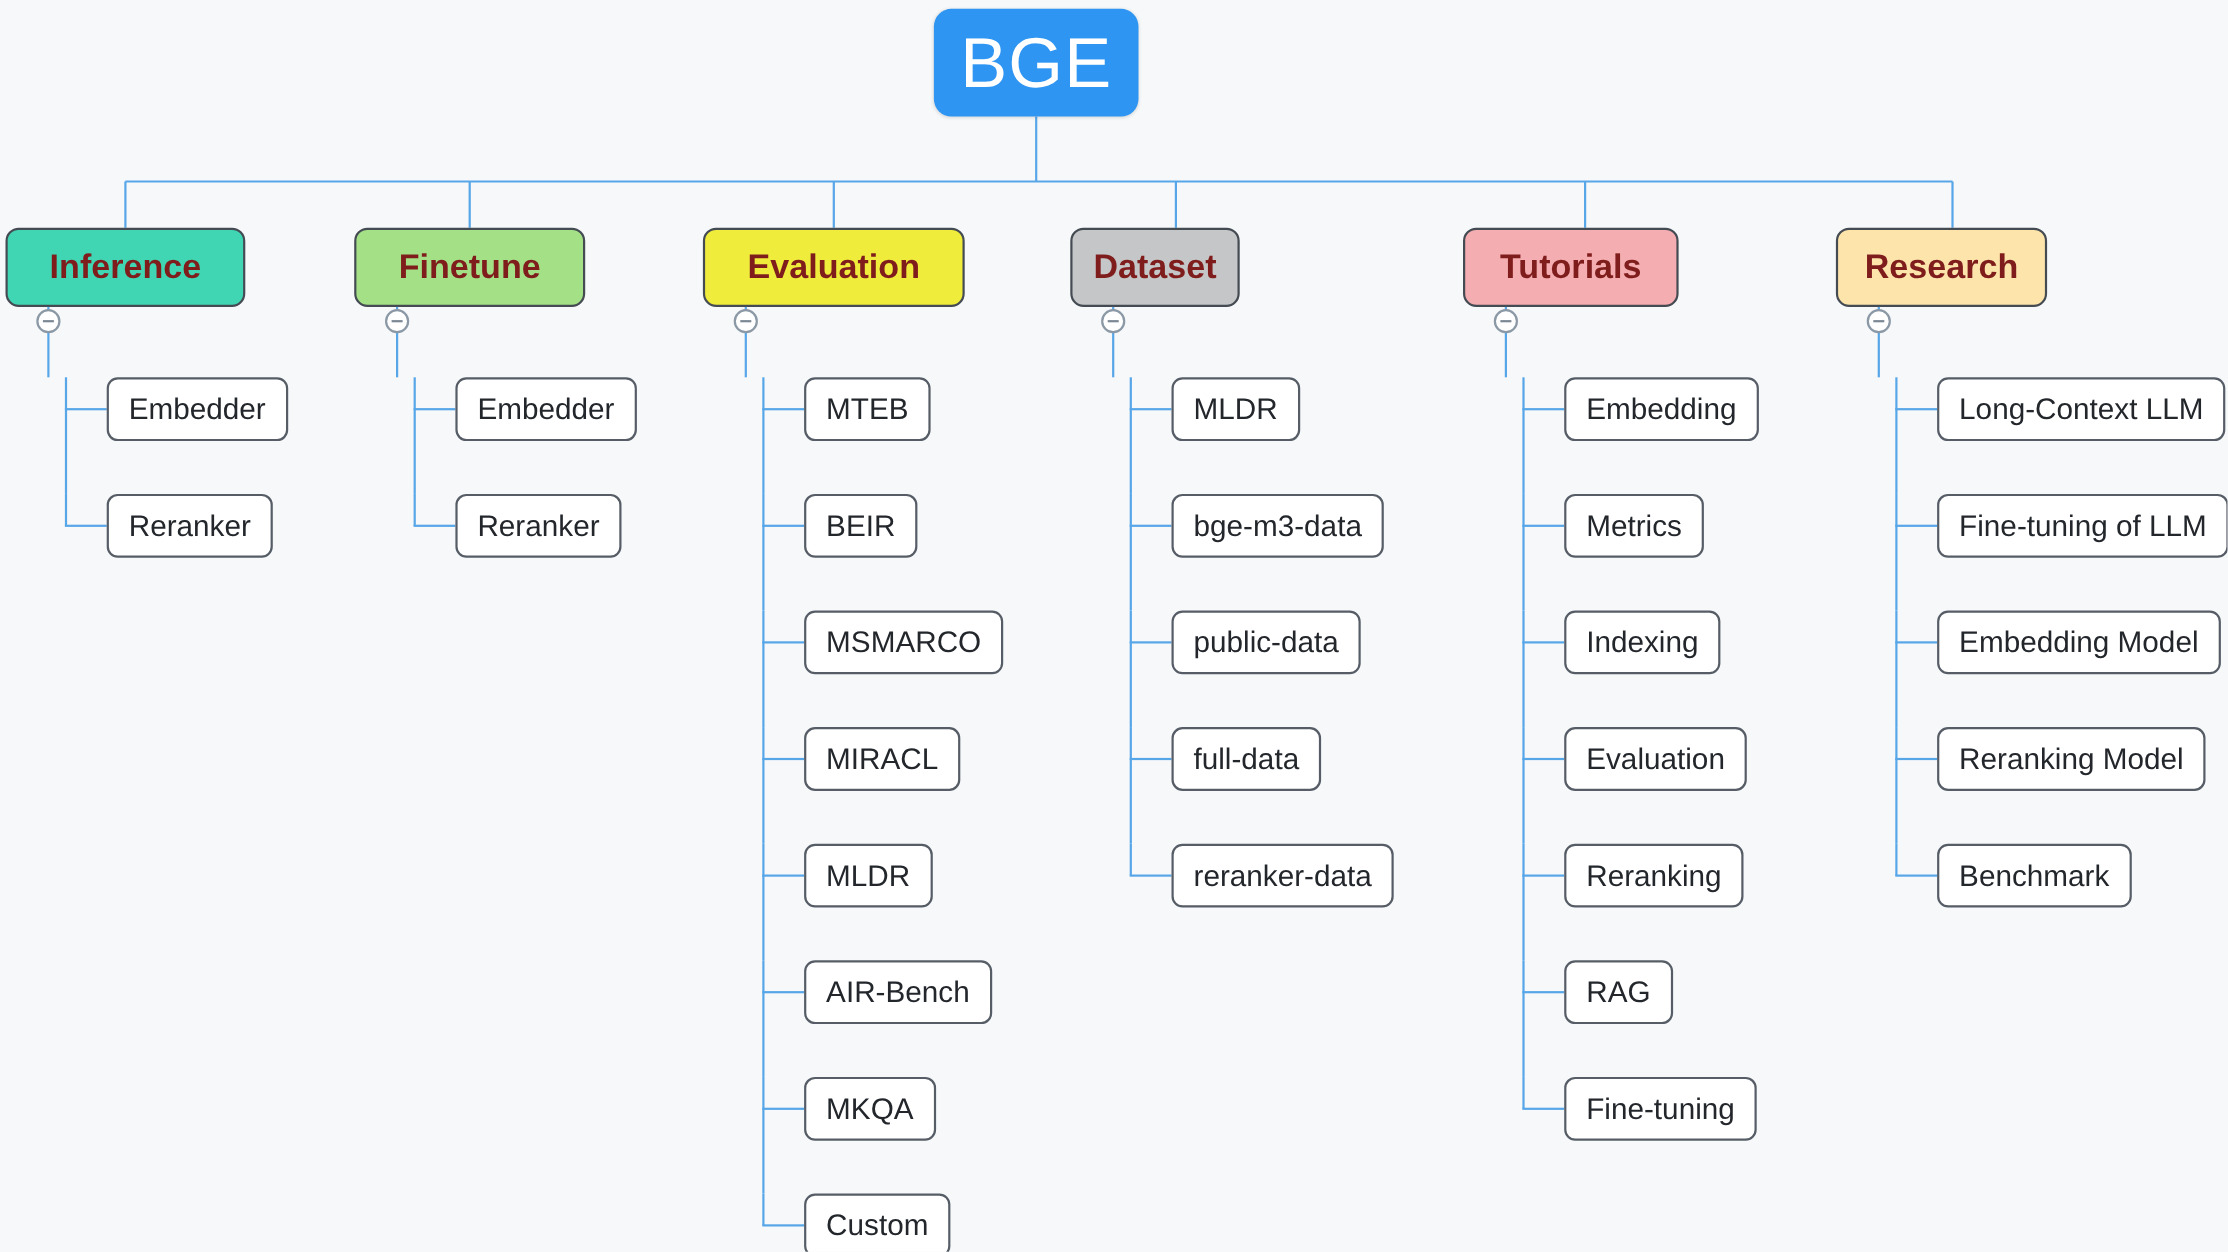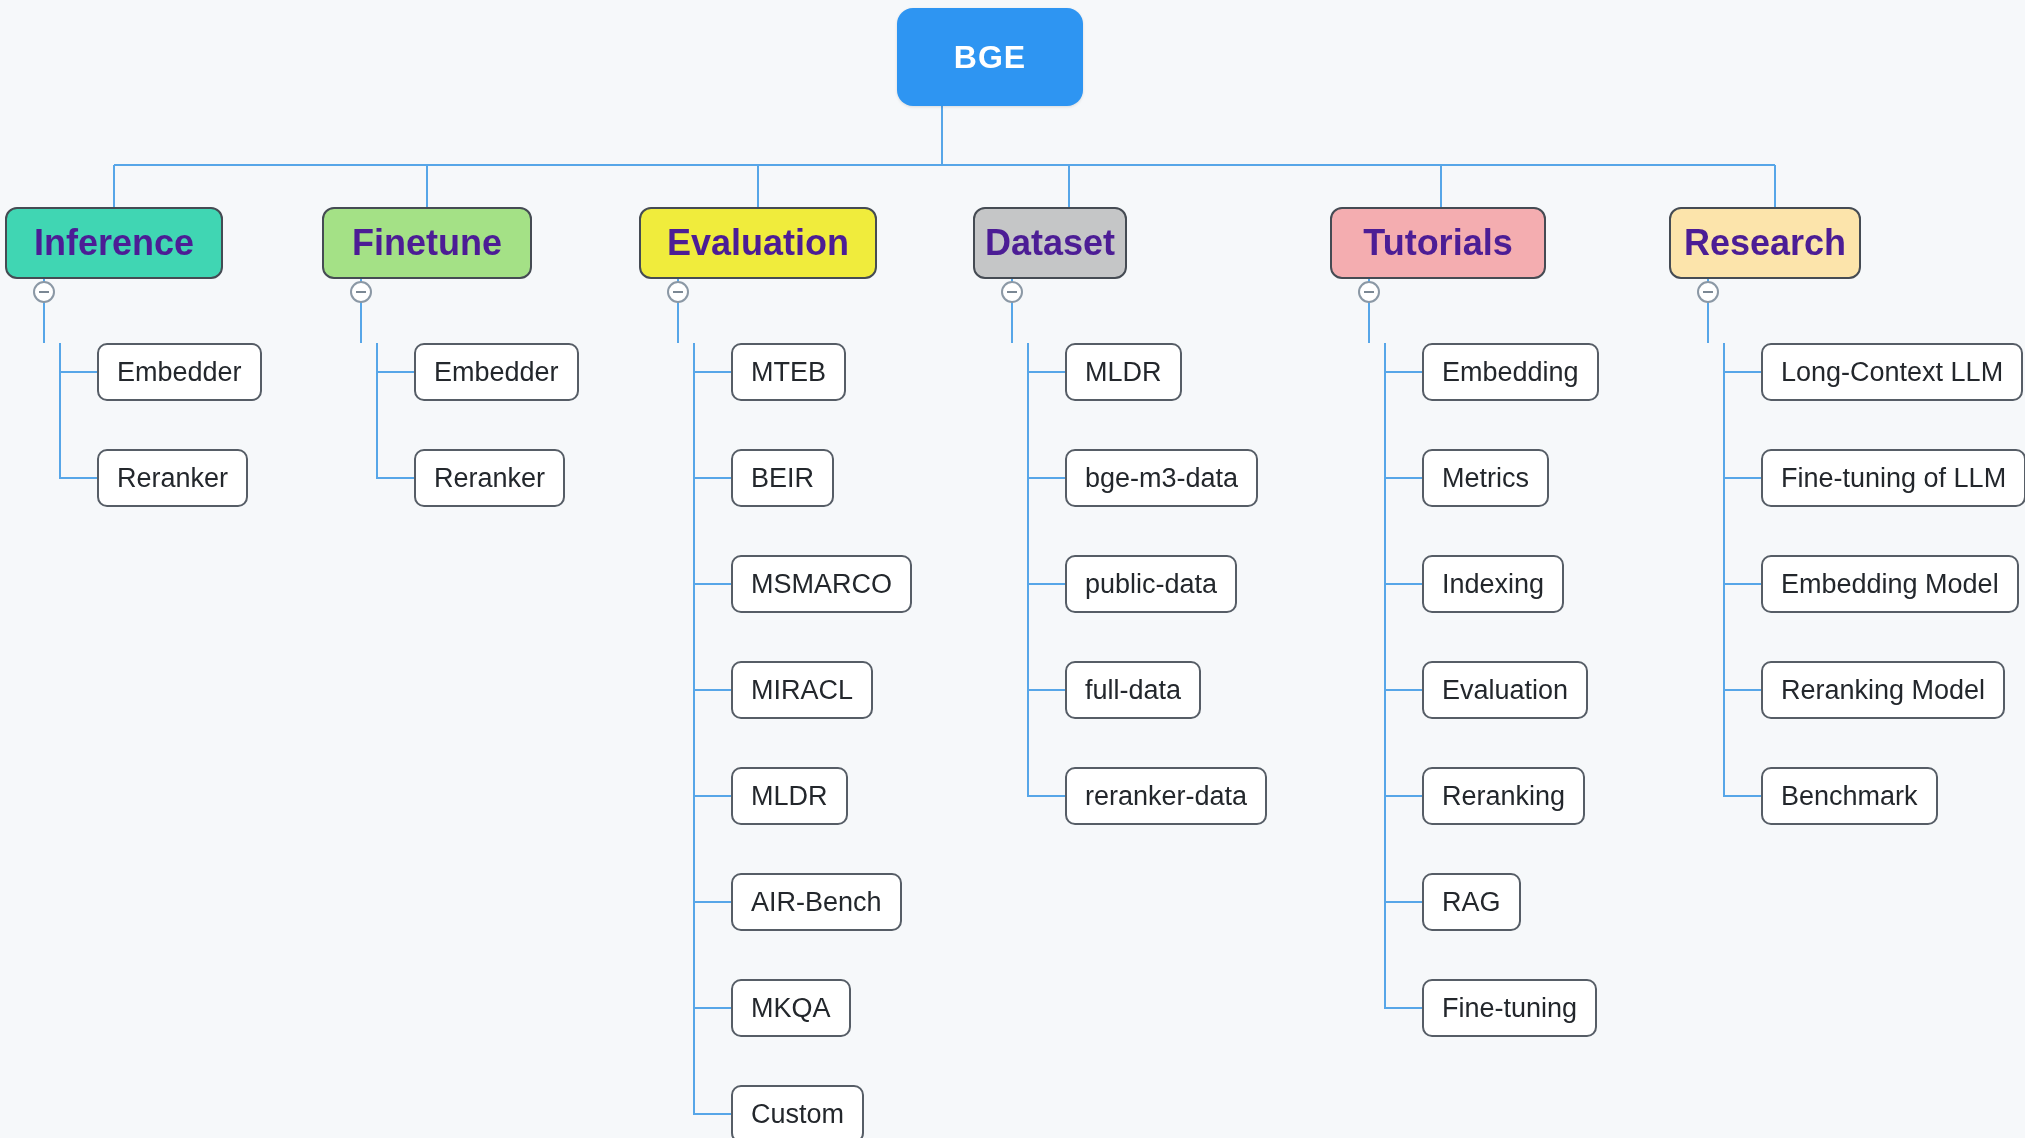--- a/index.html
+++ b/index.html
@@ -12,31 +12,30 @@
   .canvas{
     position:relative;width:2025px;height:1138px;
     background:#f6f8fa;overflow:hidden;
   }
   svg.connectors{position:absolute;left:0;top:0;pointer-events:none;}
   svg.connectors path{stroke:var(--line);stroke-width:2;fill:none;}
 
   .root-node{
     position:absolute;left:849px;top:8px;width:186px;height:98px;
     border-radius:16px;display:flex;align-items:center;justify-content:center;
-    font-size:32px;font-weight:700;color:#ffffff;letter-spacing:1px;
+    font-size:64px;font-weight:400;color:#ffffff;letter-spacing:1px;
     box-shadow:0 1px 3px rgba(0,0,0,0.12);
-    margin-left:48px;
   }
 
   .branch{position:absolute;top:207px;}
   .branch-box{
     height:72px;box-sizing:border-box;
     display:flex;align-items:center;justify-content:center;
     border:2px solid var(--branch-border);border-radius:12px;
-    font-size:36px;font-weight:700;color:#4c1d95;
+    font-size:31px;font-weight:700;color:#7f1d1d;
   }
   .collapse-icon{
     position:absolute;left:28px;top:74px;width:22px;height:22px;
     box-sizing:border-box;border:2px solid #8b98a5;border-radius:50%;
     background:#ffffff;z-index:2;cursor:pointer;
   }
   .collapse-icon::before{
     content:'';position:absolute;left:4px;right:4px;top:50%;margin-top:-1px;
     height:2px;background:#7b8894;
   }
@@ -119,21 +118,21 @@
     <ul class="children">
       <li><span class="child-box">MLDR</span></li>
       <li><span class="child-box">bge-m3-data</span></li>
       <li><span class="child-box">public-data</span></li>
       <li><span class="child-box">full-data</span></li>
       <li><span class="child-box">reranker-data</span></li>
     </ul>
   </div>
 
   <div class="branch" style="left:1330px">
-    <div class="branch-box" style="width: 216px; background-color: rgb(244, 173, 176);">Tutorials</div>
+    <div class="branch-box" style="width: 196px; background-color: rgb(244, 173, 176);">Tutorials</div>
     <div class="collapse-icon"></div>
     <ul class="children">
       <li><span class="child-box">Embedding</span></li>
       <li><span class="child-box">Metrics</span></li>
       <li><span class="child-box">Indexing</span></li>
       <li><span class="child-box">Evaluation</span></li>
       <li><span class="child-box">Reranking</span></li>
       <li><span class="child-box">RAG</span></li>
       <li><span class="child-box">Fine-tuning</span></li>
     </ul>

